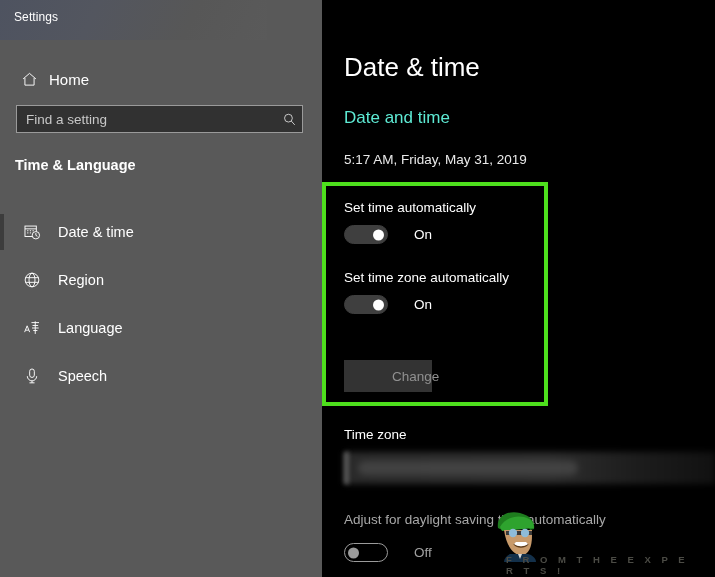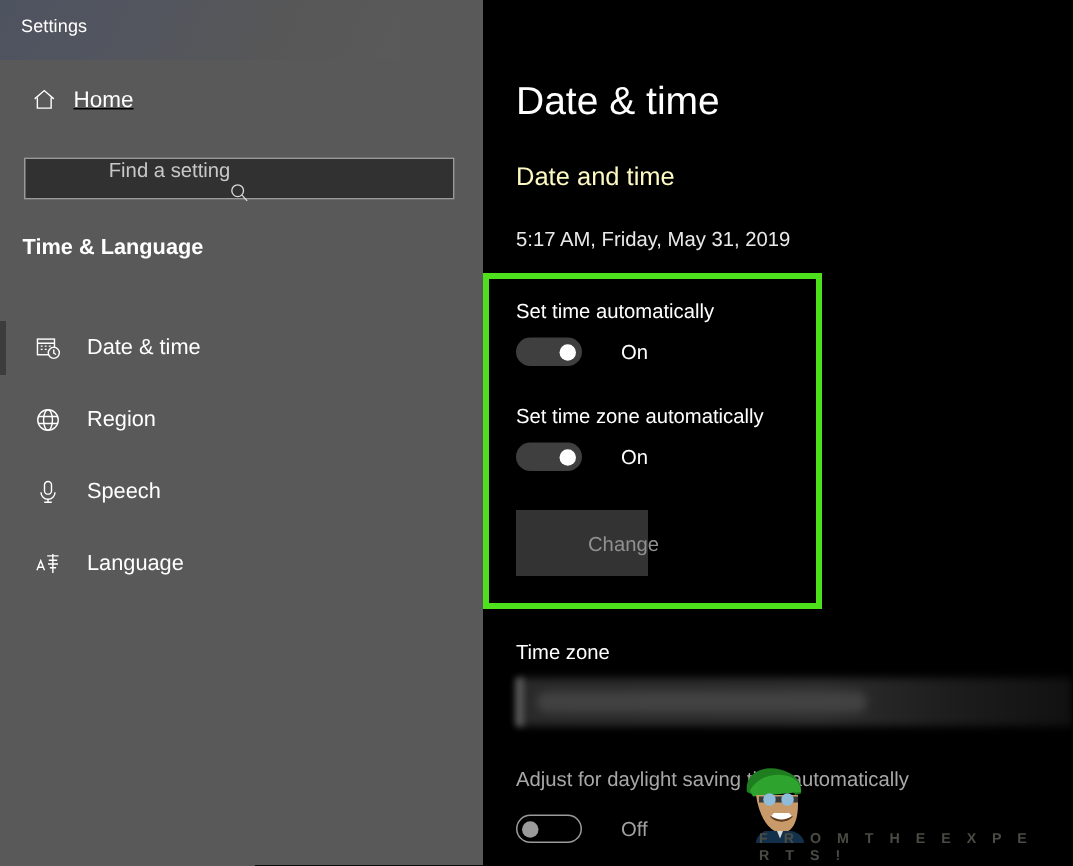--- a/index.html
+++ b/index.html
@@ -45,22 +45,21 @@
     color: #ffffff;
     letter-spacing: 0.1px;
   }
   .home-row {
     position: absolute;
     left: 0;
     top: 58px;
     width: 322px;
     height: 30px;
     display: flex;
-    align-items: flex-start;
-    text-decoration: underline;
+    align-items: flex-end;
   }
   .home-icon {
     width: 30px;
     margin-left: 14px;
     display: flex;
     align-items: center;
     justify-content: center;
     color: #ffffff;
   }
   .home-label {
@@ -72,21 +71,20 @@
     position: absolute;
     left: 16px;
     top: 105px;
     width: 287px;
     height: 28px;
     background: #313131;
     border: 1px solid #9a9a9a;
     box-sizing: border-box;
     display: flex;
     align-items: center;
-    flex-direction: column;
   }
   .search-input {
     flex: 1;
     background: transparent;
     border: none;
     outline: none;
     color: #cfcfcf;
     font-size: 13.5px;
     font-family: "Liberation Sans", sans-serif;
     padding: 0 6px 0 9px;
@@ -159,21 +157,21 @@
     top: 52px;
     font-size: 26px;
     color: #ffffff;
     font-weight: normal;
   }
   .sub-head {
     position: absolute;
     left: 22px;
     top: 108px;
     font-size: 17px;
-    color: #fef9c3;
+    color: #5eead4;
   }
   .datetime-value {
     position: absolute;
     left: 22px;
     top: 152px;
     font-size: 13.5px;
     color: #e9e9e9;
   }
 
   
@@ -244,23 +242,23 @@
     background: #9b9b9b;
   }
   .toggle-state {
     margin-left: 26px;
     font-size: 13.5px;
     color: #ffffff;
   }
   .toggle-state.dim { color: #a0a0a0; }
 
   .change-btn {
-    margin-top: 0;
+    margin-top: 20px;
     width: 88px;
-    height: 44px;
+    height: 32px;
     background: #333333;
     border: none;
     color: #909090;
     font-size: 13.5px;
     font-family: "Liberation Sans", sans-serif;
     cursor: default;
     padding-left: 48px;
   }
 
   
@@ -398,37 +396,37 @@
             <path d="M2.6 7.4 H17.4 M2.6 12.6 H17.4"></path>
           </svg>
         </span>
         <span class="nav-label">Region</span>
       </div>
 
       <div class="nav-item">
         <span class="sel-bar"></span>
         <span class="nav-icon">
           <svg width="18" height="18" viewBox="0 0 20 20" fill="none" stroke="currentColor" stroke-width="1.05">
+            <path d="M1.8 14.6 L4.6 7.6 L7.4 14.6 M2.9 12.4 H6.3"></path>
+            <path d="M9.4 4.0 H17.8 M13.6 2.6 V5.6 M10.6 7.2 H16.8 M10.0 10.0 H17.4 M13.6 5.6 V16.6 M11.4 12.8 H16.0"></path>
+          </svg>
+        </span>
+        <span class="nav-label">Language</span>
+      </div>
+
+      <div class="nav-item">
+        <span class="sel-bar"></span>
+        <span class="nav-icon">
+          <svg width="18" height="18" viewBox="0 0 20 20" fill="none" stroke="currentColor" stroke-width="1.05">
             <rect x="7.4" y="2.2" width="5.2" height="9.4" rx="2.6"></rect>
             <path d="M4.8 10.2 a5.2 5.2 0 0 0 10.4 0"></path>
             <path d="M10 15.4 V17.6 M7.2 17.6 H12.8"></path>
           </svg>
         </span>
         <span class="nav-label">Speech</span>
-      </div>
-
-      <div class="nav-item">
-        <span class="sel-bar"></span>
-        <span class="nav-icon">
-          <svg width="18" height="18" viewBox="0 0 20 20" fill="none" stroke="currentColor" stroke-width="1.05">
-            <path d="M1.8 14.6 L4.6 7.6 L7.4 14.6 M2.9 12.4 H6.3"></path>
-            <path d="M9.4 4.0 H17.8 M13.6 2.6 V5.6 M10.6 7.2 H16.8 M10.0 10.0 H17.4 M13.6 5.6 V16.6 M11.4 12.8 H16.0"></path>
-          </svg>
-        </span>
-        <span class="nav-label">Language</span>
       </div>
 
     </div>
   </div>
 
   <div class="main">
     <div class="page-title">Date &amp; time</div>
     <div class="sub-head">Date and time</div>
     <div class="datetime-value">5:17 AM, Friday, May 31, 2019</div>
   </div>

